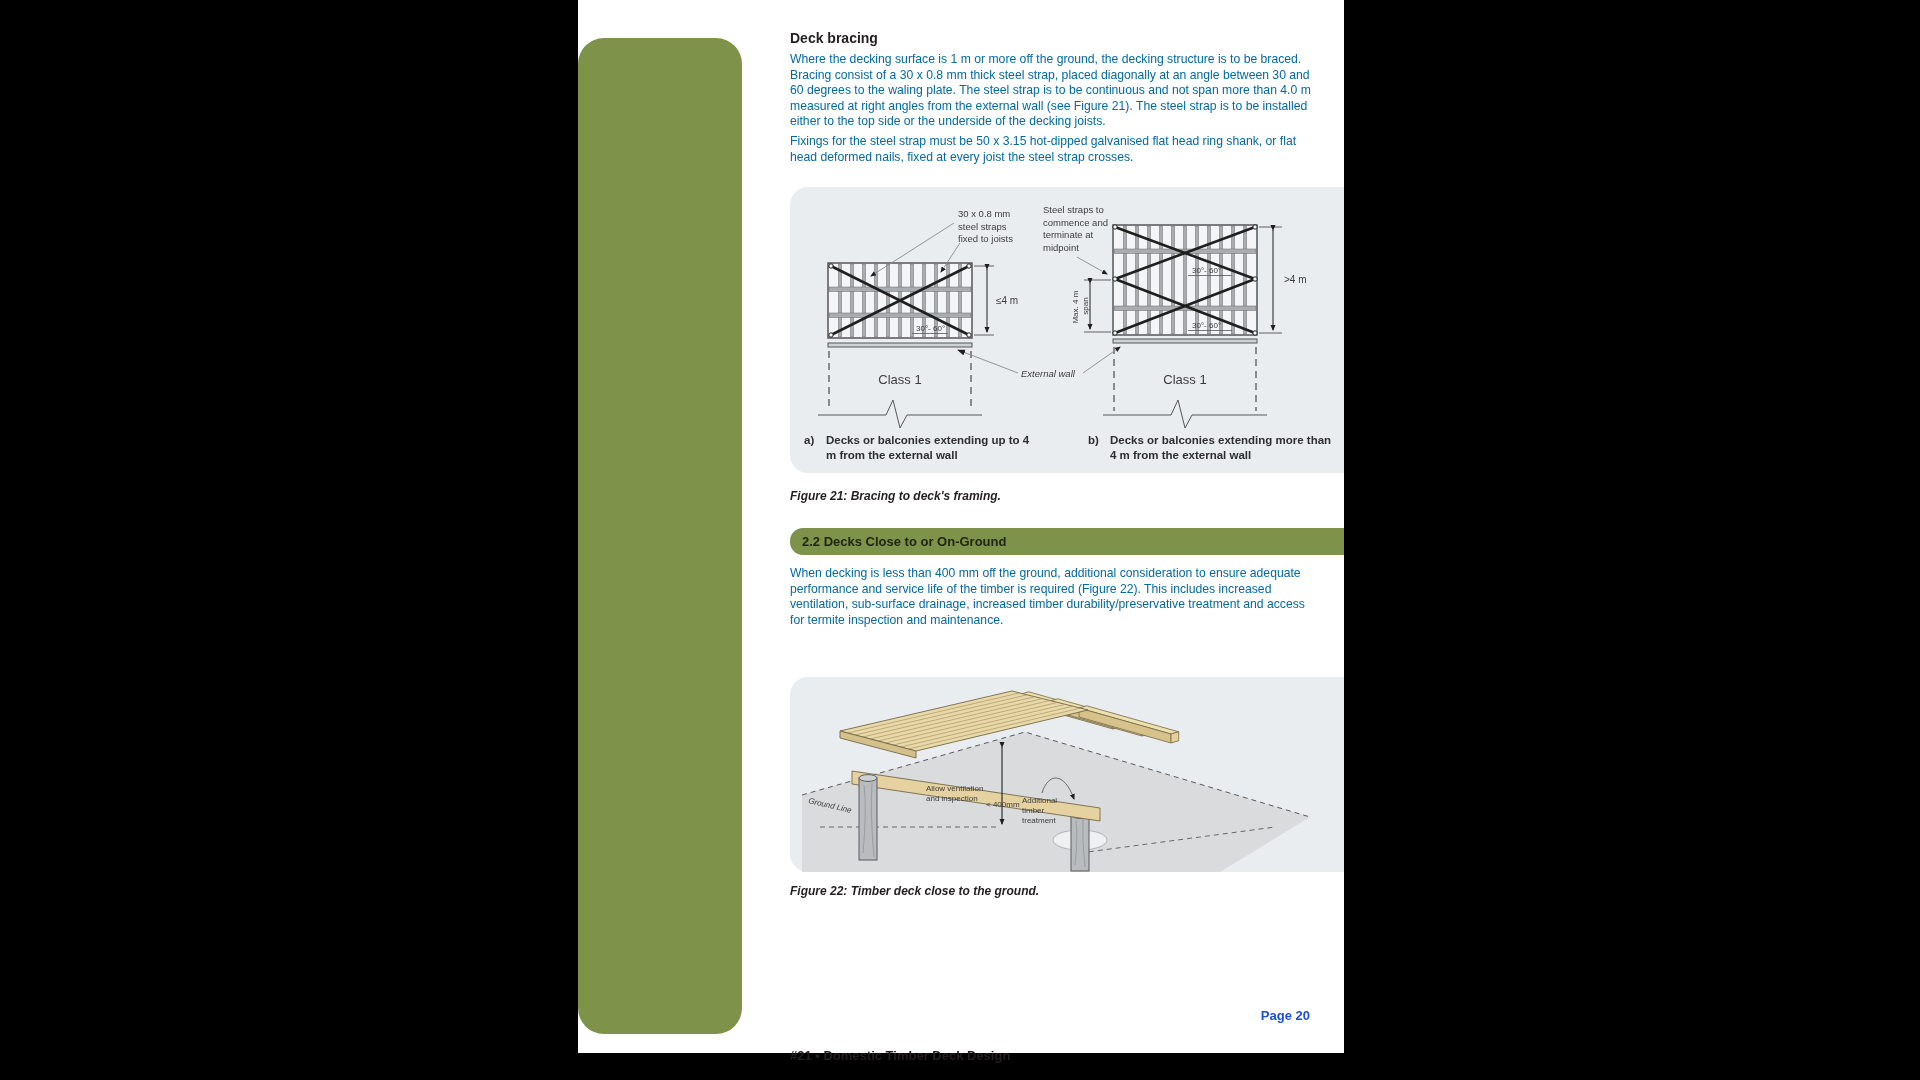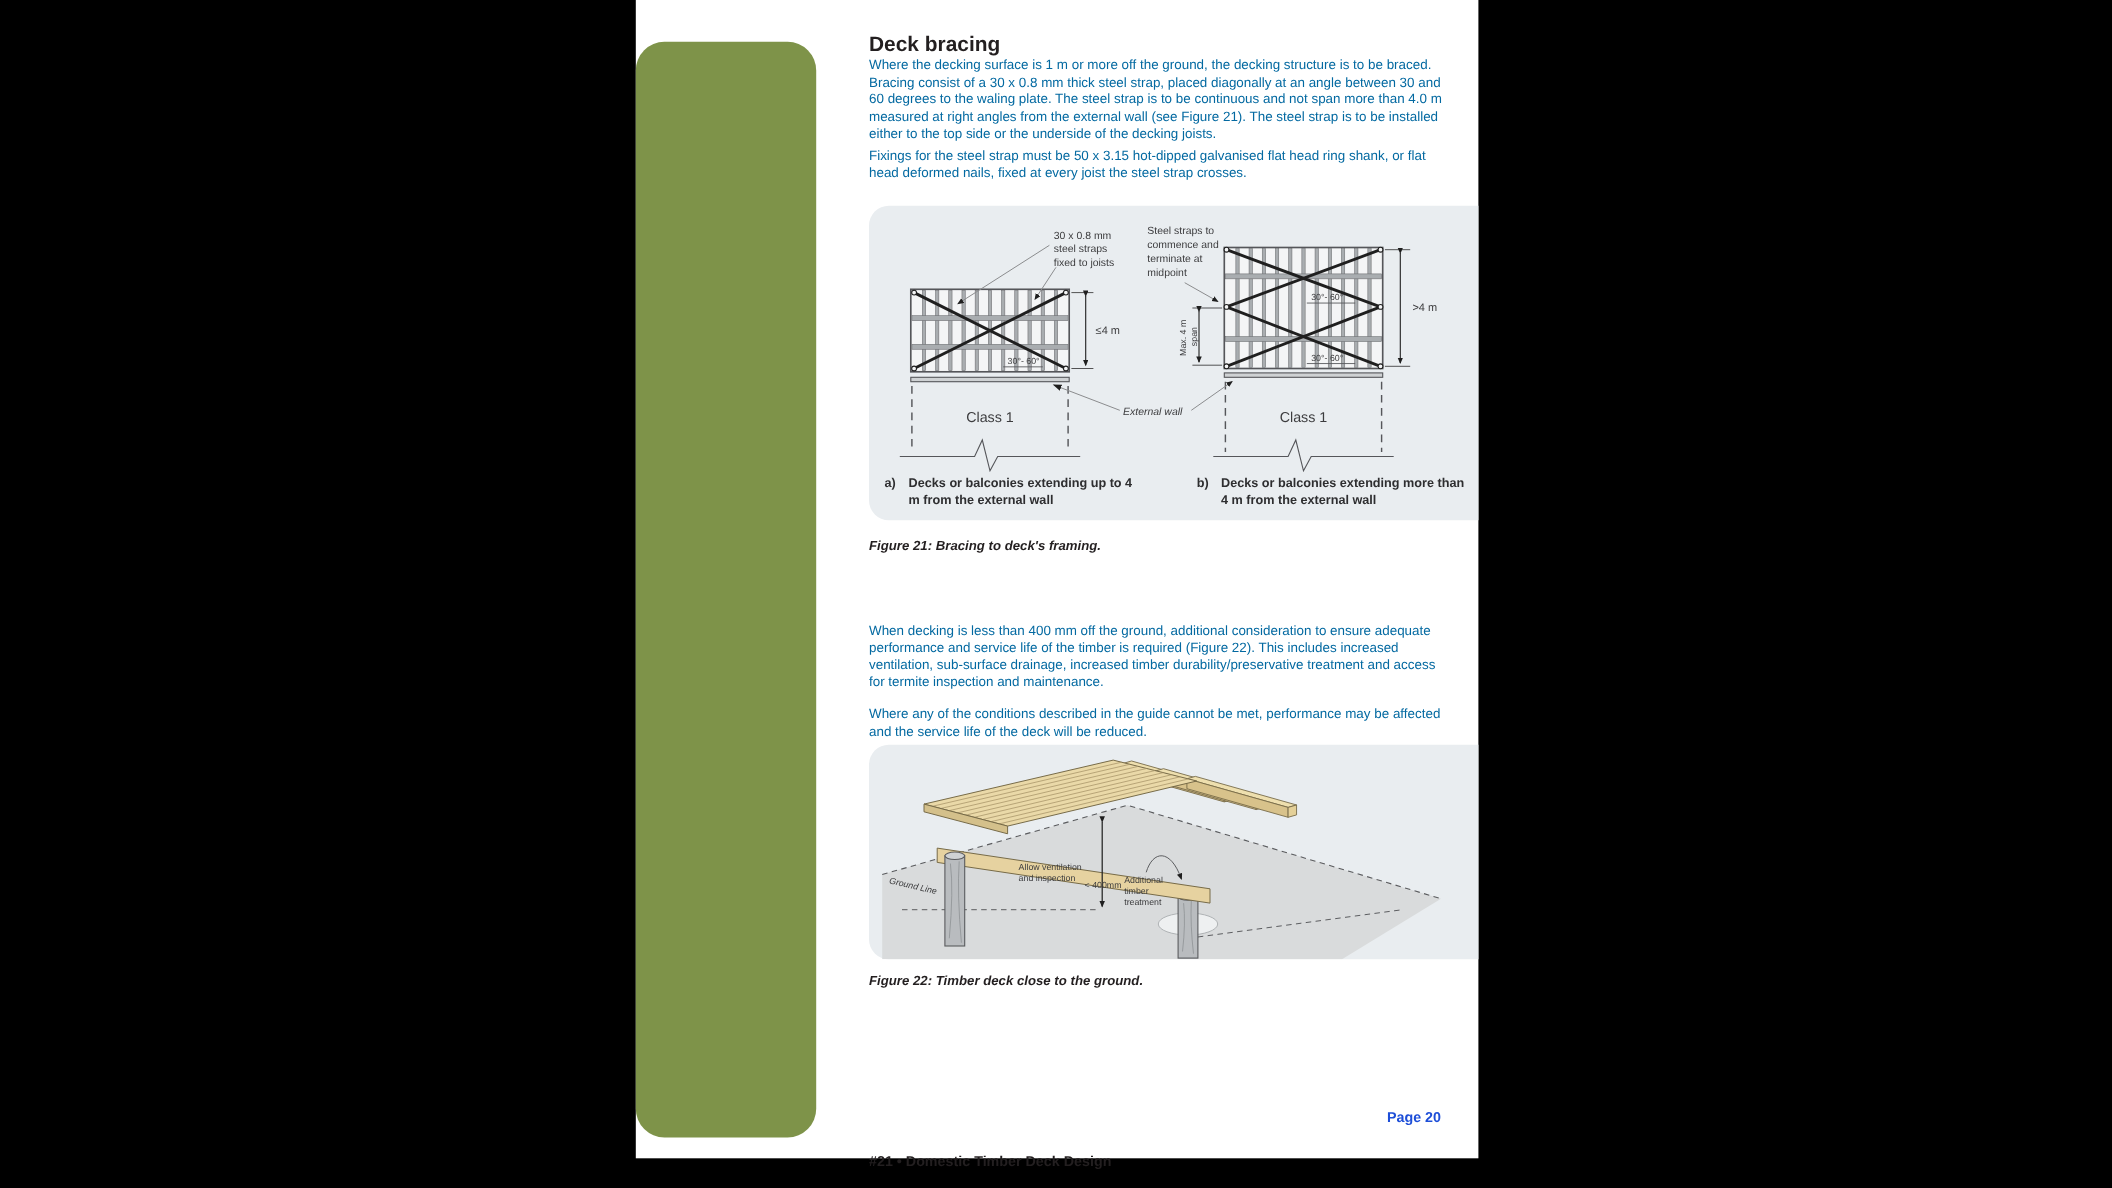--- a/index.html
+++ b/index.html
@@ -13,21 +13,21 @@
   .stage{position:absolute;left:0;top:0;width:1920px;height:1080px;}
   .page{
     position:absolute;left:578px;top:0;width:766px;height:1053px;
     background:#ffffff;
   }
   .sidebar{
     position:absolute;left:0;top:38px;width:164px;height:996px;
     background:#7E9349;border-radius:26px;
   }
   .content{position:absolute;left:212px;top:0;width:554px;height:1053px;}
-  .h-deck{position:absolute;left:0;top:30px;font-size:19px;font-weight:bold;color:#231f20;}
+  .h-deck{position:absolute;left:0;top:30px;font-size:14px;font-weight:bold;color:#231f20;}
   .para{position:absolute;left:0;width:522px;font-size:12.2px;line-height:15.6px;color:#0369a1;}
   .p1{top:52px;}
   .p2{top:114px;margin-top:20px;}
   .p3{top:566px;}
   .p4{top:642px;}
   .figbox{
     position:absolute;left:0;width:554px;background:#E9EDF0;
     border-radius:18px 0 0 18px;
   }
   .fig21{top:187px;height:286px;}
@@ -222,23 +222,25 @@
           <span class="txt">Decks or balconies extending up to 4 m from the external wall</span>
         </div>
         <div class="subcap subB">
           <span class="pfx">b)</span>
           <span class="txt">Decks or balconies extending more than 4 m from the external wall</span>
         </div>
       </div>
 
       <div class="figcap cap21">Figure 21: Bracing to deck's framing.</div>
 
+      <div class="secbar">
+        <span>2.2 Decks Close to or On-Ground</span>
+      </div>
 
       <div class="para p3">When decking is less than 400 mm off the ground, additional consideration to ensure adequate performance and service life of the timber is required (Figure 22). This includes increased ventilation, sub-surface drainage, increased timber durability/preservative treatment and access for termite inspection and maintenance.</div>
-      <div class="para p4">Where any of the conditions described in the guide cannot be met, performance may be affected and the service life of the deck will be reduced.</div>
 
       <div class="figbox fig22">
         <svg width="554" height="195" viewBox="0 0 554 195">
           <defs>
             <marker id="arrK" markerWidth="8" markerHeight="8" refX="5" refY="2.5" orient="auto" markerUnits="userSpaceOnUse">
               <path d="M0,0 L6,2.5 L0,5 z" fill="#1f1f1f"></path>
             </marker>
           </defs>
 
           <g>

